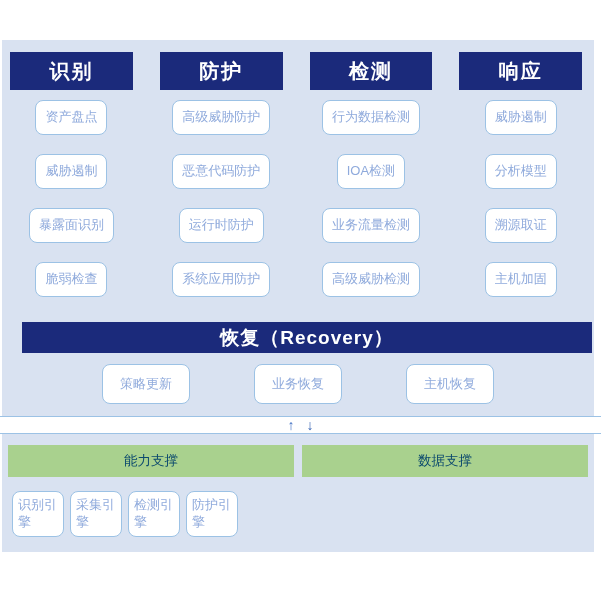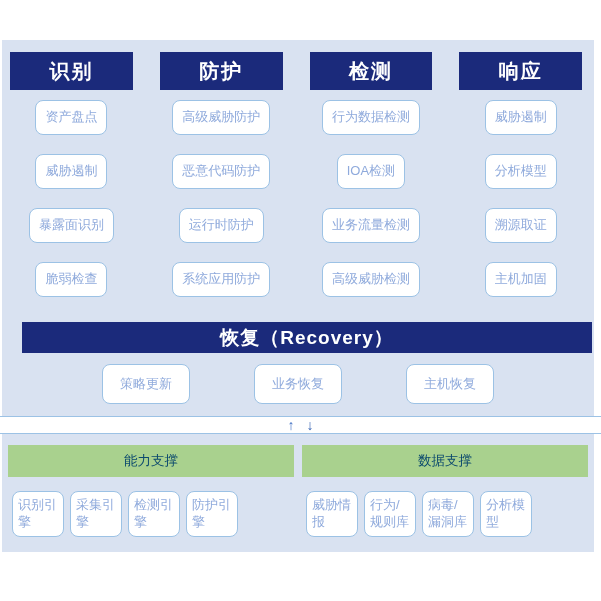--- a/index.html
+++ b/index.html
@@ -142,24 +142,18 @@
         <div class="support-items">
           <div class="node">识别引擎</div>
           <div class="node">采集引擎</div>
           <div class="node">检测引擎</div>
           <div class="node">防护引擎</div>
         </div>
       </div>
 
       <div class="support-col">
         <div class="support-header">数据支撑</div>
-        <div class="support-items">
-          <div class="node">威胁情报</div>
-          <div class="node">行为/规则库</div>
-          <div class="node">病毒/漏洞库</div>
-          <div class="node">分析模型</div>
-        </div>
       </div>
 
     </div>
 
   </div>
 </div>
 
 </body></html>

